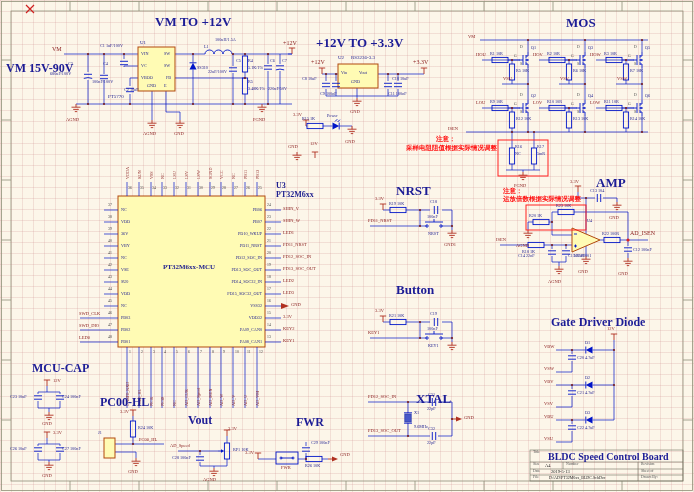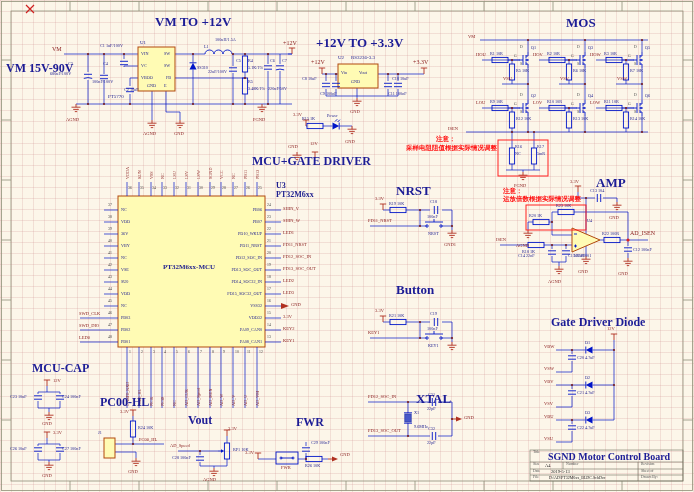--- a/index.html
+++ b/index.html
@@ -454,21 +454,20 @@
 <span class="lbl pn" style="left:634px;top:111px">S</span>
 <span class="lbl net" style="left:448px;top:127px">ISEN</span>
 <span class="lbl cmp4" style="left:515px;top:145px">R16</span>
 <span class="lbl cmp4" style="left:515px;top:152px">NC</span>
 <span class="lbl cmp4" style="left:537px;top:145px">R17</span>
 <span class="lbl cmp4" style="left:537px;top:152px">5mR</span>
 <span class="lbl net" style="left:514px;top:184px">PGND</span>
 <span class="lbl note" style="left:436px;top:136px">注意：</span>
 <span class="lbl note" style="left:406px;top:145px">采样电阻阻值根据实际情况调整</span>
 
-<span class="lbl t2" style="left:252px;top:155px">MCU+GATE DRIVER</span>
 <span class="lbl big" style="left:276px;top:182px">U3</span>
 <span class="lbl big" style="left:276px;top:191px">PT32M6xx</span>
 <span class="lbl name" style="left:163px;top:264px">PT32M6xx-MCU</span>
 <span class="lbl net" style="left:288px;top:145px">GND</span>
 <span class="lbl net" style="left:310px;top:142px">12V</span>
 <span class="lbl vl" style="left:126px;top:179px">VDDA</span>
 <span class="lbl vl" style="left:138px;top:179px">RUN</span>
 <span class="lbl vl" style="left:150px;top:179px">VSS</span>
 <span class="lbl vl" style="left:161px;top:179px">NC</span>
 <span class="lbl vl" style="left:173px;top:179px">LSU</span>
@@ -669,21 +668,21 @@
 <span class="lbl net" style="left:368px;top:429px">PD13_SOC_OUT</span>
 <span class="lbl cmp4" style="left:428px;top:393px">C31</span>
 <span class="lbl cmp4" style="left:427px;top:407px">22pF</span>
 <span class="lbl cmp4" style="left:428px;top:427px">C32</span>
 <span class="lbl cmp4" style="left:427px;top:441px">22pF</span>
 <span class="lbl cmp4" style="left:414px;top:411px">X1</span>
 <span class="lbl cmp4" style="left:414px;top:425px">9.6MHz</span>
 <span class="lbl net" style="left:464px;top:416px">GND</span>
 
 <span class="lbl tblb" style="left:533px;top:451px">Title</span>
-<span class="lbl tb1" style="left:548px;top:452px">SGND Motor Control Board</span>
+<span class="lbl tb1" style="left:548px;top:452px">BLDC Speed Control Board</span>
 <span class="lbl tblb" style="left:533px;top:463px">Size</span>
 <span class="lbl tbv" style="left:545px;top:464px">A4</span>
 <span class="lbl tblb" style="left:566px;top:463px">Number</span>
 <span class="lbl tblb" style="left:641px;top:463px">Revision</span>
 <span class="lbl tblb" style="left:533px;top:470px">Date</span>
 <span class="lbl tbv" style="left:551px;top:470px">2019-5-13</span>
 <span class="lbl tblb" style="left:641px;top:470px">Sheet  of</span>
 <span class="lbl tblb" style="left:533px;top:476px">File</span>
 <span class="lbl tbv4" style="left:549px;top:476px">D:\AD\PT32M6xx_BLDC.SchDoc</span>
 <span class="lbl tblb" style="left:641px;top:476px">Drawn By:</span>

